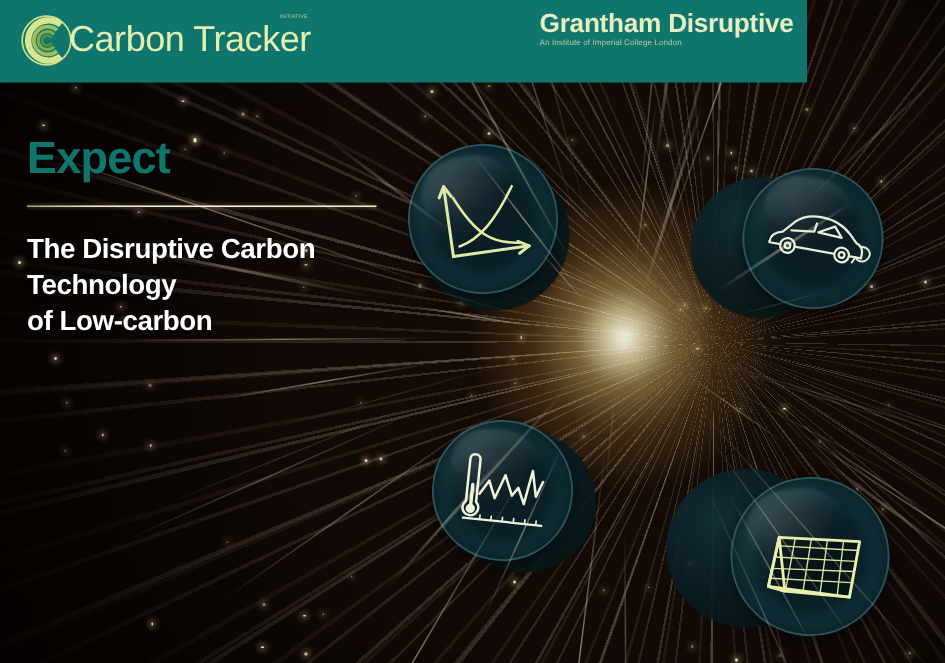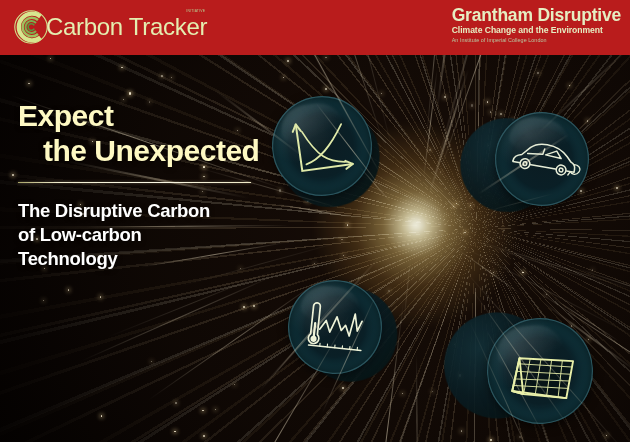--- a/index.html
+++ b/index.html
@@ -73,22 +73,22 @@
       rgba(255,180,70,.18) 42%,
       rgba(255,160,50,0) 70%);
     mix-blend-mode:screen;
     filter:blur(2px);
   }
   .sparkles{position:absolute;inset:0;pointer-events:none;}
   .sp{position:absolute;border-radius:50%;background:#fff6dc;box-shadow:0 0 4px 1px rgba(255,226,160,.75);}
 
   
   .header{
-    position:absolute;left:0;top:0;width:630px;height:55px;
-    background:#b91c1c;
+    position:absolute;left:0;top:0;width:538px;height:55px;
+    background:#0f766e;
     z-index:6;
   }
   .ct-logo{position:absolute;left:14px;top:10px;display:flex;align-items:center;}
   .ct-mark{width:34px;height:34px;margin-right:1px;}
   .ct-word{
     position:relative;
     color:#e4eeb0;
     font-size:24px;
     font-weight:400;
     letter-spacing:-.3px;
@@ -106,27 +106,26 @@
   }
 
   .gi-logo{position:absolute;right:9px;top:6px;text-align:left;}
   .gi-title{color:#e6eec2;font-size:17.5px;font-weight:700;letter-spacing:-.2px;line-height:19px;}
   .gi-sub{color:#e6eec2;font-size:8.6px;font-weight:700;letter-spacing:-.05px;line-height:11px;}
   .gi-sub2{color:#b8c6a0;font-size:5.4px;font-weight:400;letter-spacing:.05px;line-height:9px;}
 
   
   .textblock{position:absolute;left:18px;top:88px;z-index:5;width:250px;}
   .headline{
-    color:#fef9c3;
+    color:#0f766e;
     font-size:30px;
     font-weight:600;
     line-height:35px;
     letter-spacing:-.5px;
     text-shadow:0 1px 5px rgba(0,0,0,.55);
-    margin-top:10px;
   }
   .headline .l2{display:block;padding-left:25px;}
   .rule{
     margin-top:14px;
     width:233px;height:1.4px;
     background:linear-gradient(90deg,#a8a468 0%,#f3efd2 18%,#fbf8e6 60%,#efe9c6 100%);
     box-shadow:0 0 3px rgba(255,245,200,.5);
   }
   .subhead{
     margin-top:16px;
@@ -342,35 +341,33 @@
         <path d="M24 10 A9.3 9.3 0 1 0 24 24" fill="none" stroke="#9fbf5e" stroke-width="2.5"></path>
         <path d="M22 13 A6 6 0 1 0 22 21" fill="none" stroke="#7fae4e" stroke-width="2"></path>
         <path d="M20.3 15.4 A3.3 3.3 0 1 0 20.3 18.6" fill="none" stroke="#5d923c" stroke-width="1.6"></path>
       </svg>
       <div class="ct-word">Carbon Tracker</div>
       <div class="ct-sup">INITIATIVE</div>
     </div>
 
     <div class="gi-logo">
       <div class="gi-title">Grantham Disruptive</div>
-      <div class="gi-sub">Climate Change and the Environment</div>
       <div class="gi-sub2">An Institute of Imperial College London</div>
     </div>
   </div>
 
   <div class="textblock">
     <div class="headline">
       <span>Expect</span>
-      <span class="l2">the Unexpected</span>
     </div>
     <div class="rule"></div>
     <div class="subhead">
       <div>The Disruptive Carbon</div>
+      <div>Technology</div>
       <div>of Low-carbon</div>
-      <div>Technology</div>
     </div>
   </div>
 
   <div class="disc" id="disc-chart">
     <div class="shadowdisc"></div>
     <div class="face"></div>
     <div class="rim"></div>
     <div class="gloss"></div>
     <svg viewBox="0 0 100 100">
       <g fill="none" stroke="#dfe9a8" stroke-width="2" stroke-linecap="round">

